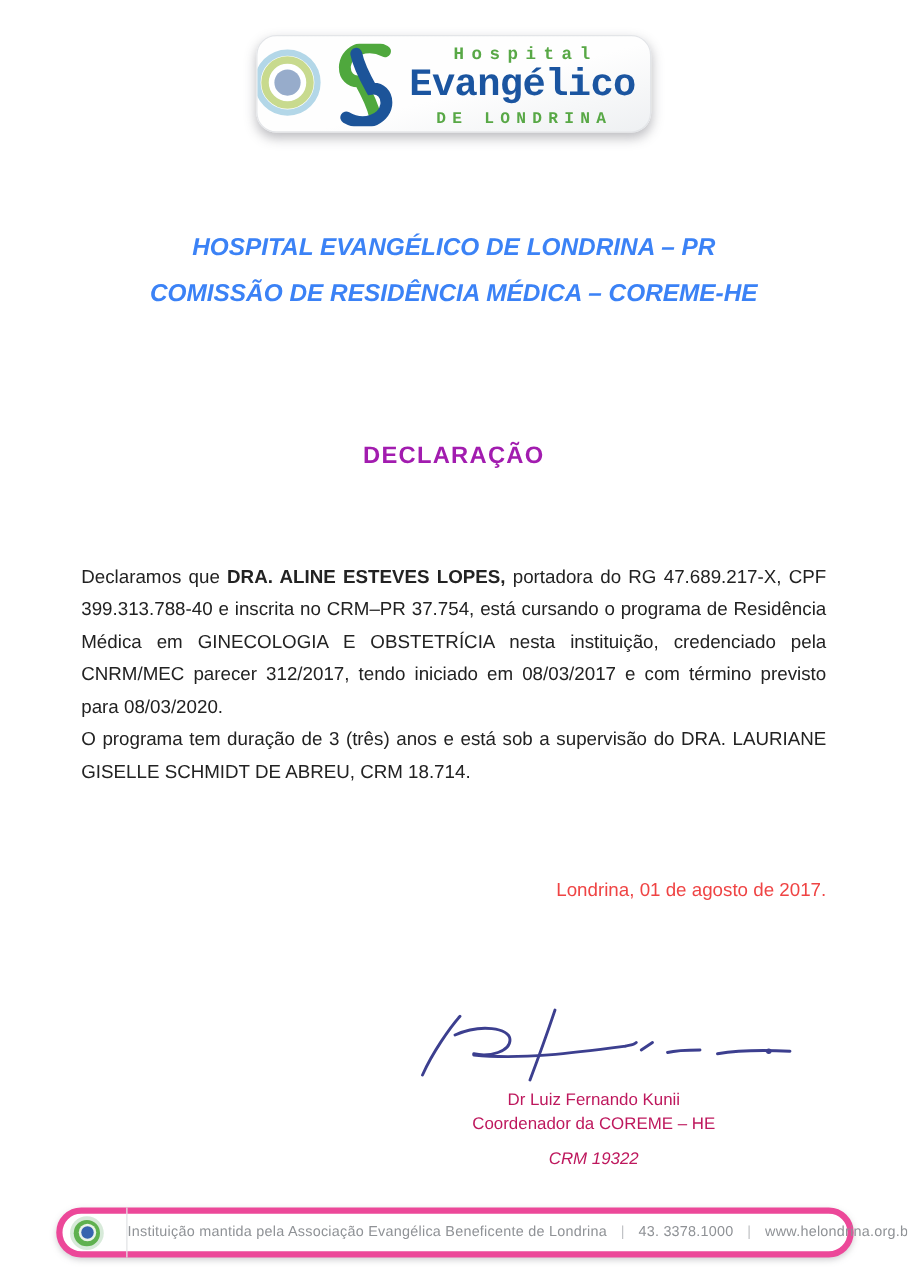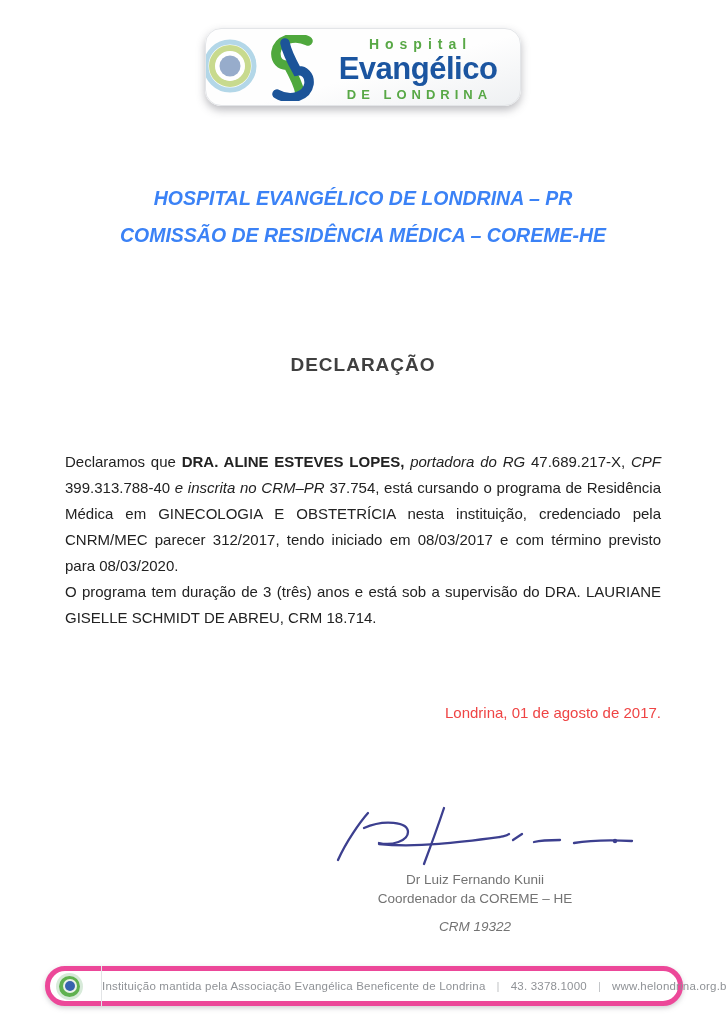--- a/index.html
+++ b/index.html
@@ -30,20 +30,21 @@
   }
   .logo-circles { position: absolute; left: -3px; top: 8px; }
   .logo-cross  { position: absolute; left: 56px; top: 6px; }
   .logo-text {
     position: absolute;
     left: 116px;
     top: 8px;
     width: 192px;
     text-align: center;
     line-height: 1;
+    font-family: Liberation Mono, monospace;
   }
   .logo-hospital {
     font-size: 14px;
     font-weight: bold;
     letter-spacing: 6px;
     color: #58a846;
     display: block;
     margin-bottom: 2px;
     margin-left: 5px;
   }
@@ -80,37 +81,37 @@
 
   .declaration-heading {
     position: absolute;
     top: 354px;
     left: 0;
     width: 100%;
     text-align: center;
     font-size: 19px;
     font-weight: bold;
     letter-spacing: 1px;
-    color: #404040;
+    color: #a21caf;
   }
 
   
   .body-text {
     position: absolute;
     top: 449px;
     left: 65px;
     width: 596px;
     font-size: 15px;
     line-height: 26px;
     text-align: justify;
     color: #222222;
   }
   .body-text p { margin: 0; }
   .seg-bold   { font-weight: bold; }
-  .seg-italic { font-style: italic; }
+  .seg-italic { }
 
   
   .date-line {
     position: absolute;
     top: 704px;
     left: 65px;
     width: 596px;
     text-align: right;
     font-size: 15px;
     color: #ef4444;
@@ -118,21 +119,21 @@
 
   
   .signature-area { position: absolute; left: 322px; top: 798px; width: 340px; }
   .signature-svg  { display: block; }
   .signatory {
     width: 290px;
     margin-left: 8px;
     text-align: center;
     font-size: 13.5px;
     line-height: 19px;
-    color: #737373;
+    color: #be185d;
   }
   .signatory .crm {
     font-style: italic;
     display: block;
     margin-top: 9px;
   }
 
   
   .footer-bar {
     position: absolute;

